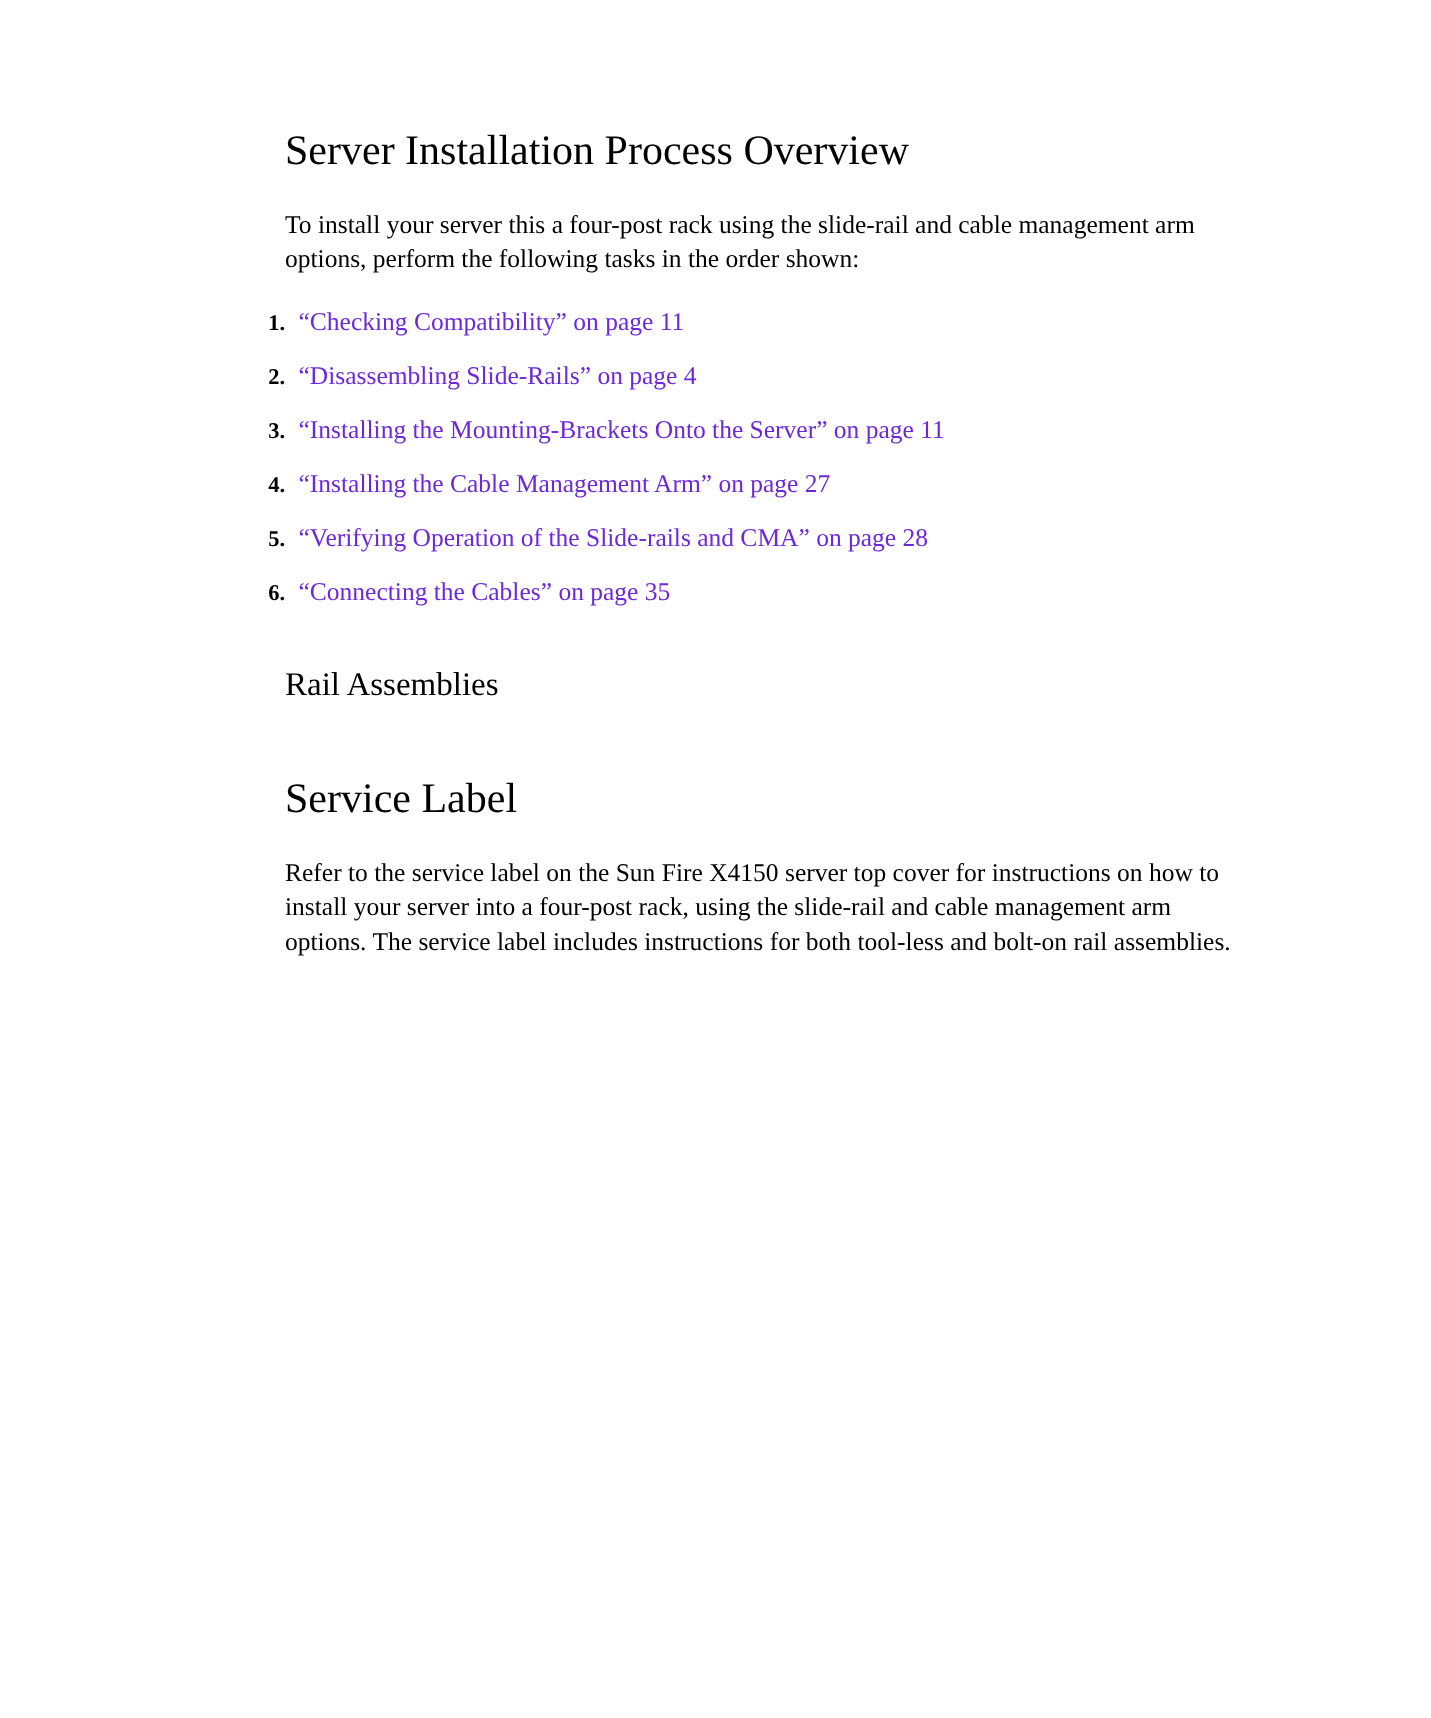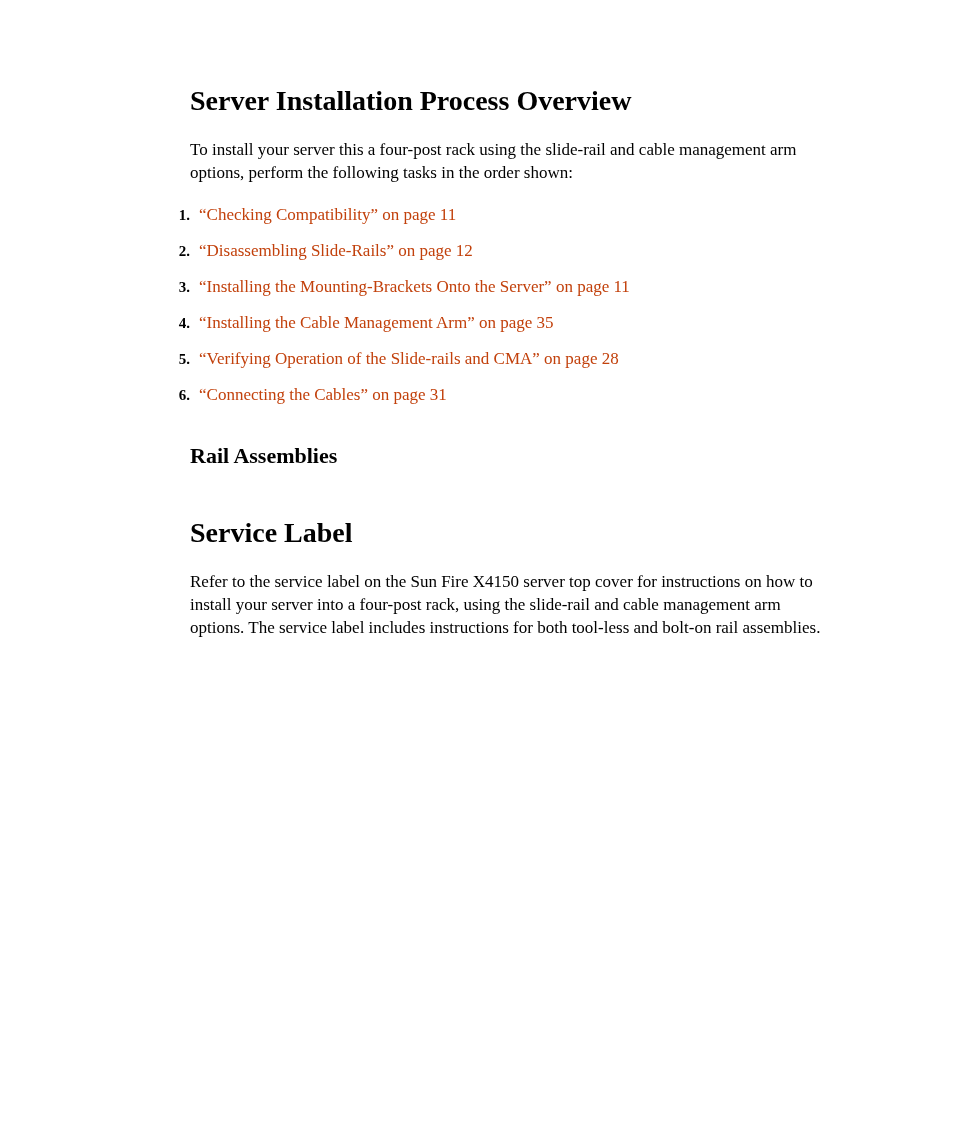--- a/index.html
+++ b/index.html
@@ -9,21 +9,21 @@
       background: #fff;
       font-family: "Palatino Linotype", "Book Antiqua", Palatino, Georgia, serif;
       color: #000;
       padding: 85px 115px 0 115px;
     }
     .content {
       padding-left: 75px;
     }
     h1.section-title {
       font-size: 28px;
-      font-weight: 700;
+      font-weight: 400;
       margin-bottom: 22px;
       margin-left: 0;
     }
     p.body-text {
       font-size: 17px;
       line-height: 1.35;
       margin-bottom: 20px;
     }
     ol.step-list {
       list-style: none;
@@ -37,26 +37,26 @@
     }
     .step-num {
       font-weight: 700;
       font-size: 15px;
       width: 25px;
       text-align: right;
       margin-right: 9px;
       flex-shrink: 0;
     }
     .step-link {
-      color: #c2410c;
+      color: #6d28d9;
       font-size: 17px;
     }
     h2.subsection-title {
       font-size: 22px;
-      font-weight: 700;
+      font-weight: 400;
       margin-bottom: 20px;
     }
     .section-block {
       margin-bottom: 48px;
     }
   </style>
 </head>
 <body>
 
 <div class="content">
@@ -65,37 +65,37 @@
     <h1 class="section-title">Server Installation Process Overview</h1>
     <p class="body-text">To install your server this a four-post rack using the slide-rail and cable management arm options, perform the following tasks in the order shown:</p>
 
     <ol class="step-list">
       <li>
         <span class="step-num">1.</span>
         <span class="step-link">“Checking Compatibility” on page 11</span>
       </li>
       <li>
         <span class="step-num">2.</span>
-        <span class="step-link">“Disassembling Slide-Rails” on page 12</span>
+        <span class="step-link">“Disassembling Slide-Rails” on page 4</span>
       </li>
       <li>
         <span class="step-num">3.</span>
         <span class="step-link">“Installing the Mounting-Brackets Onto the Server” on page 11</span>
       </li>
       <li>
         <span class="step-num">4.</span>
-        <span class="step-link">“Installing the Cable Management Arm” on page 35</span>
+        <span class="step-link">“Installing the Cable Management Arm” on page 27</span>
       </li>
       <li>
         <span class="step-num">5.</span>
         <span class="step-link">“Verifying Operation of the Slide-rails and CMA” on page 28</span>
       </li>
       <li>
         <span class="step-num">6.</span>
-        <span class="step-link">“Connecting the Cables” on page 31</span>
+        <span class="step-link">“Connecting the Cables” on page 35</span>
       </li>
     </ol>
 
     <h2 class="subsection-title">Rail Assemblies</h2>
   </div>
 
   <div class="section-block">
     <h1 class="section-title">Service Label</h1>
     <p class="body-text">Refer to the service label on the Sun Fire X4150 server top cover for instructions on how to install your server into a four-post rack, using the slide-rail and cable management arm options. The service label includes instructions for both tool-less and bolt-on rail assemblies.</p>
   </div>

